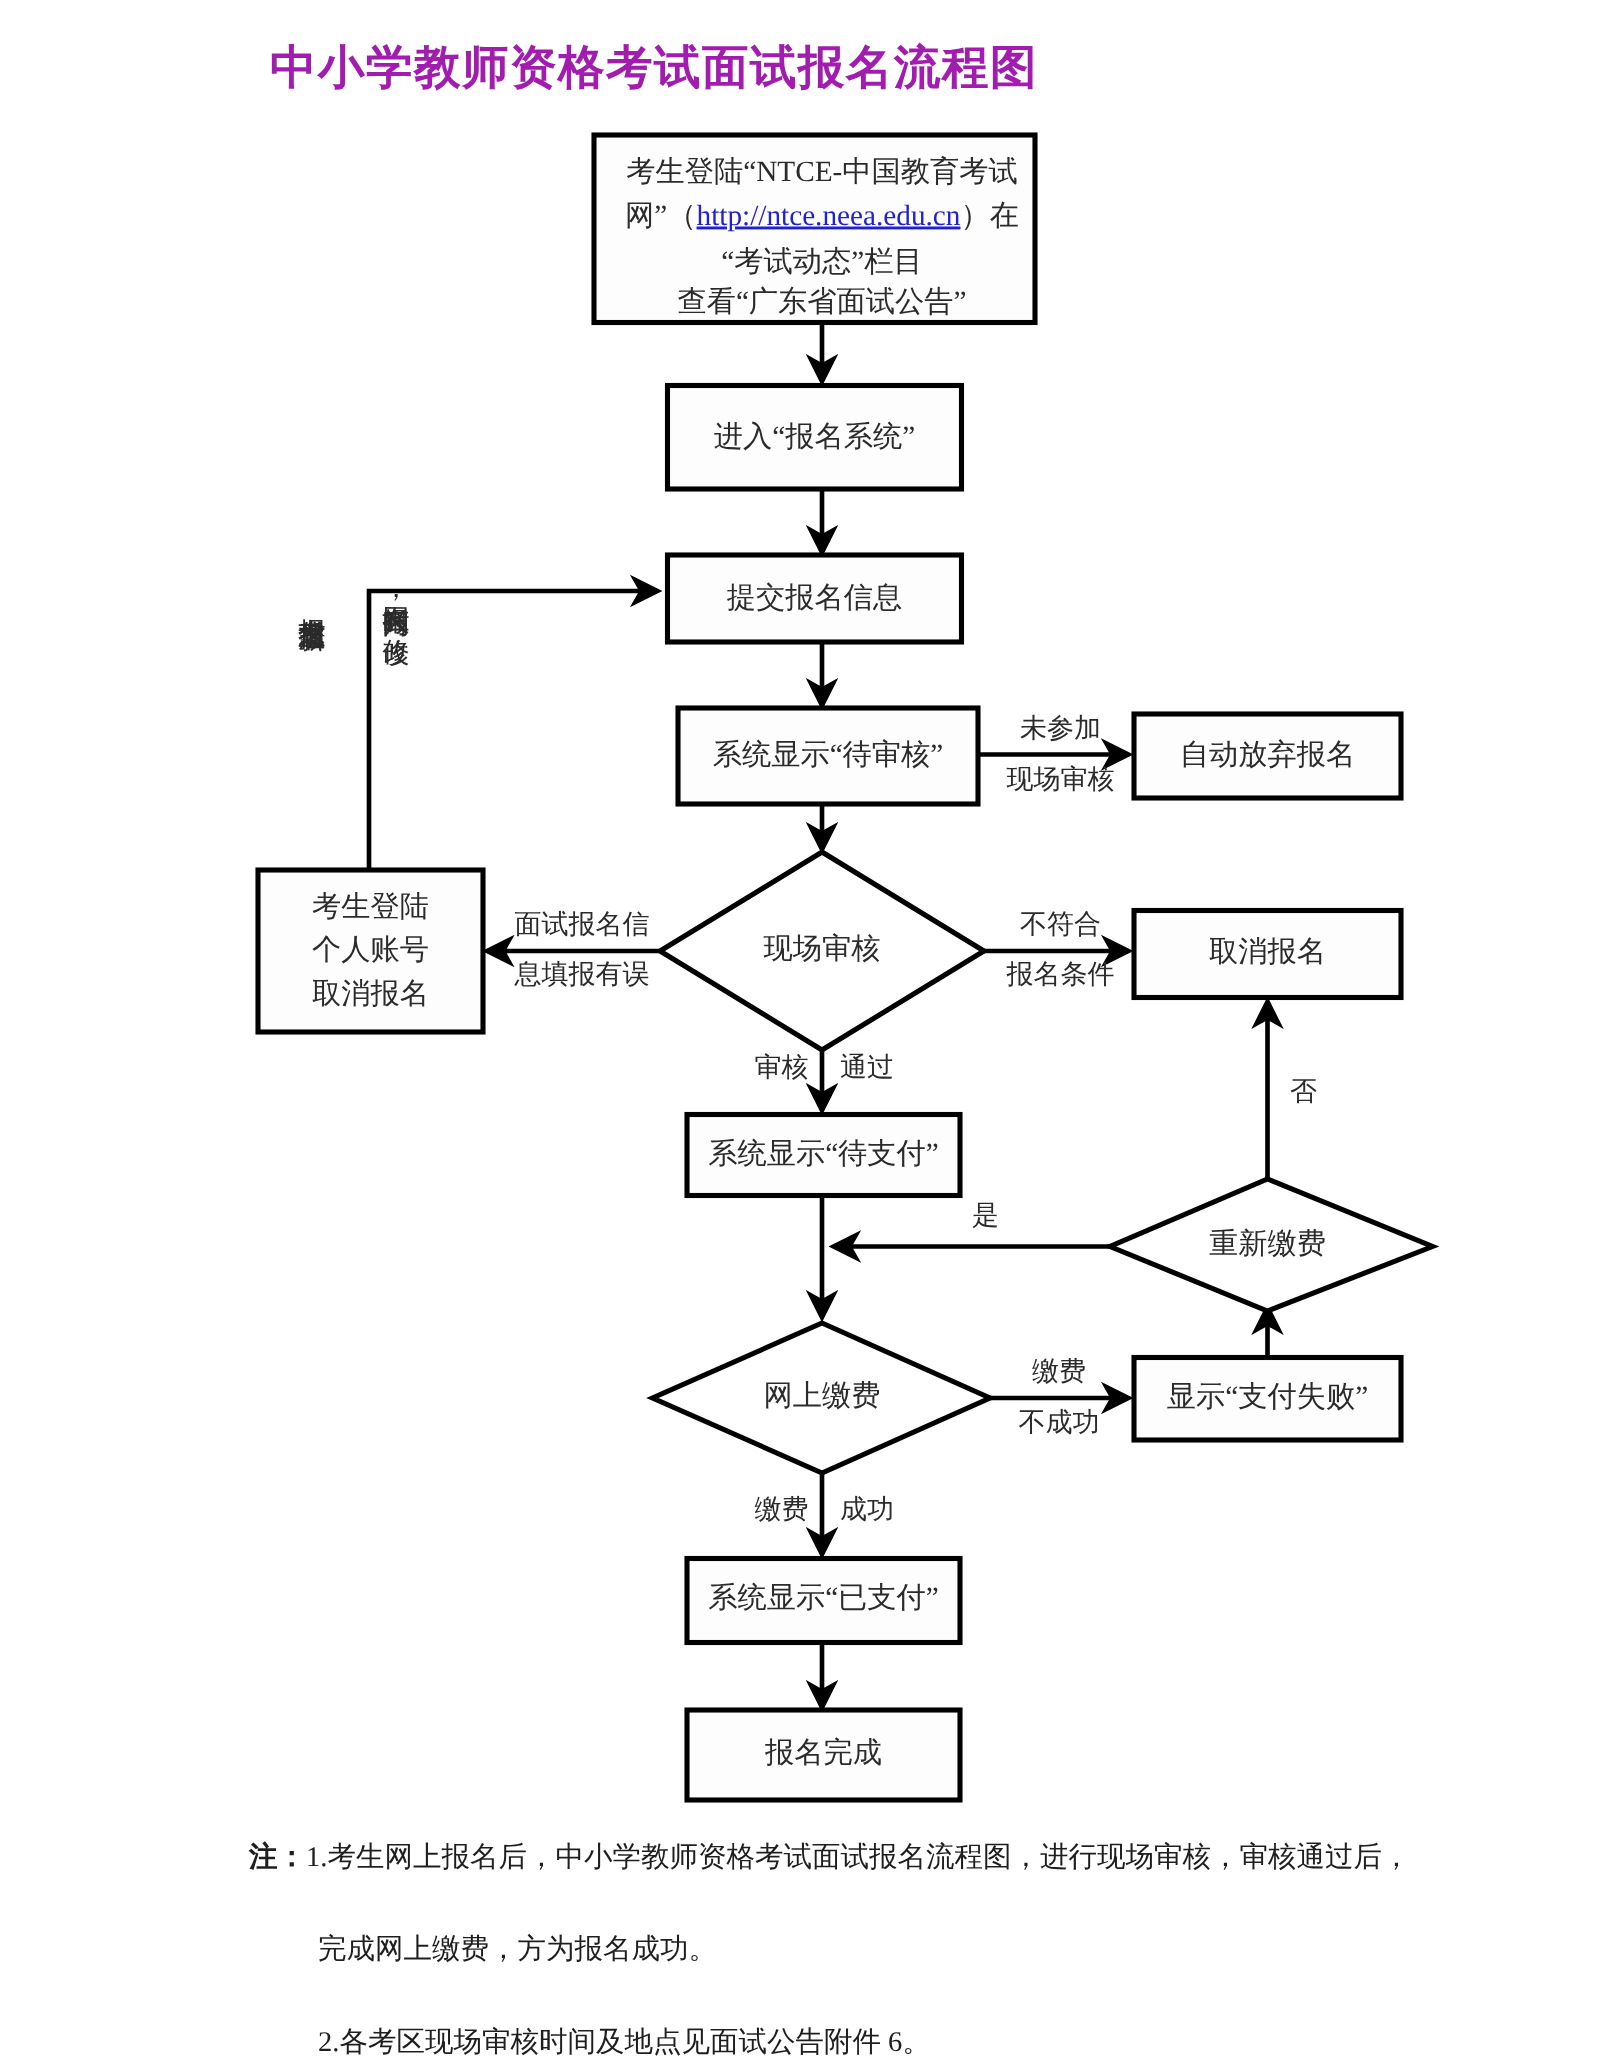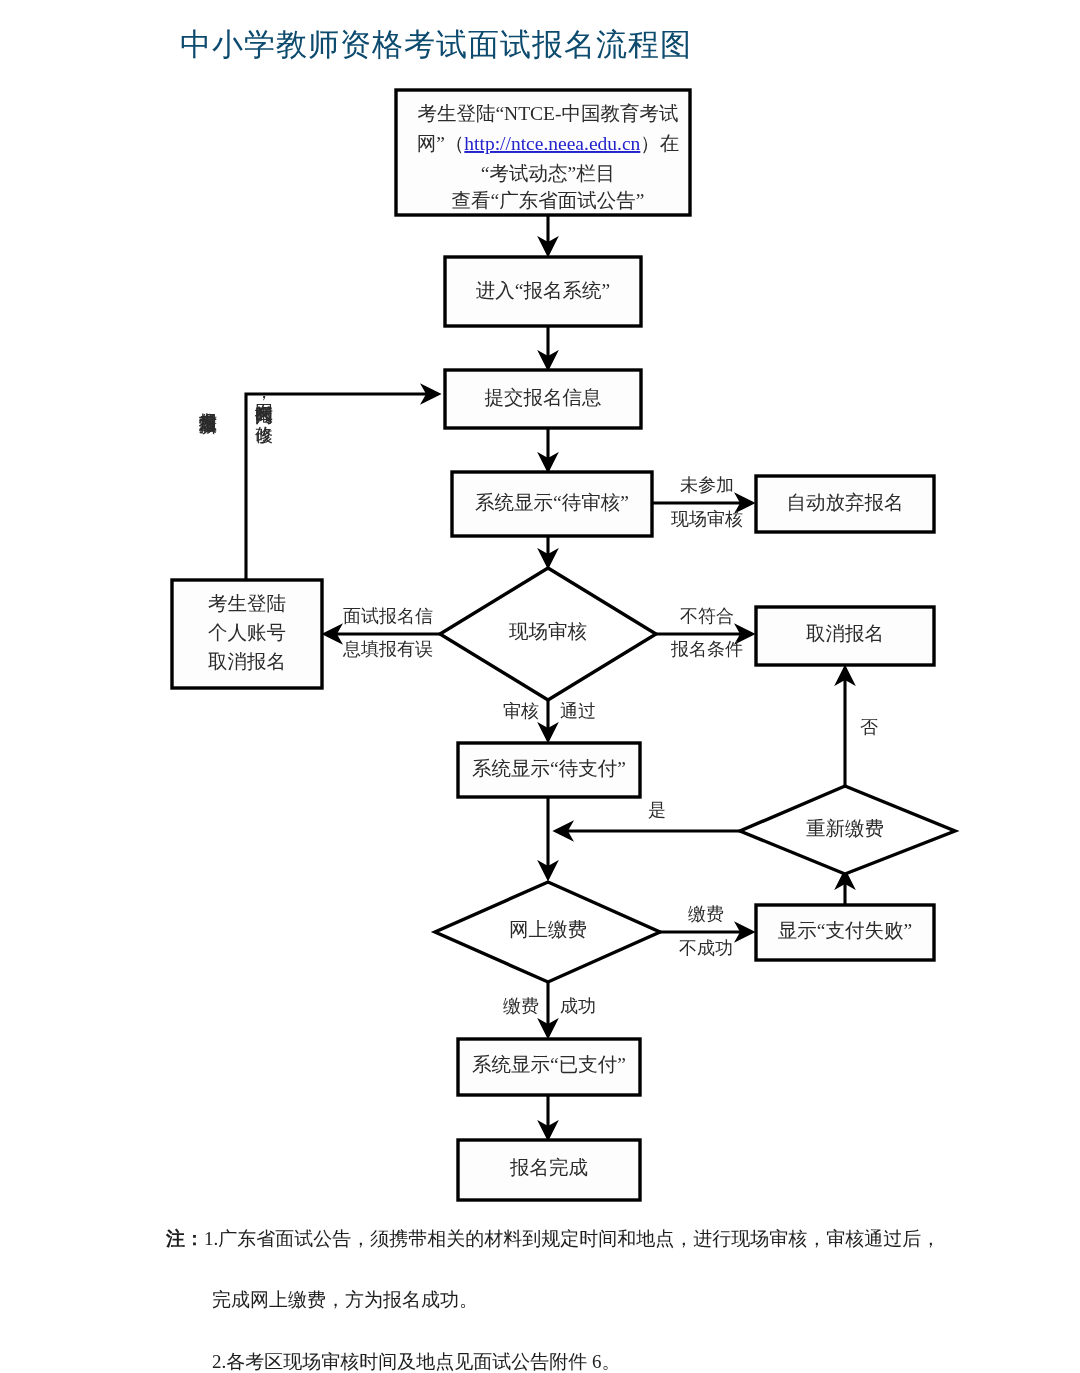--- a/index.html
+++ b/index.html
@@ -21,23 +21,23 @@
     height: 1373px;
   }
   .page-title {
     position: absolute;
     top: 24px;
     left: 0;
     width: 872px;
     text-align: center;
     font-size: 31px;
     font-family: "Liberation Serif", "DejaVu Serif", serif;
-    font-weight: 400;
+    font-weight: 700;
     letter-spacing: 1px;
-    color: #0c4a6e;
+    color: #a21caf;
   }
   svg#flow {
     position: absolute;
     top: 0;
     left: 0;
     width: 1080px;
     height: 1373px;
   }
   .node-rect {
     fill: #fdfdfd;
@@ -264,21 +264,21 @@
     </g>
   </svg>
 
   <div class="vlabel" style="left:199px; top:398px;">报考信息重新报名</div>
   <div class="vlabel" style="left:255px; top:390px;">在网报时间内，修改</div>
 
   <div class="notes">
     <div class="note-row">
       <span class="note-prefix">注：</span>
       <span class="note-num">1.</span>
-      <span class="note-body">广东省面试公告，须携带相关的材料到规定时间和地点，进行现场审核，审核通过后，</span>
+      <span class="note-body">考生网上报名后，中小学教师资格考试面试报名流程图，进行现场审核，审核通过后，</span>
     </div>
     <div class="note-row second">
       <span class="note-body">完成网上缴费，方为报名成功。</span>
     </div>
     <div class="note-row second">
       <span class="note-num">2.</span>
       <span class="note-body">各考区现场审核时间及地点见面试公告附件 6。</span>
     </div>
   </div>
 

